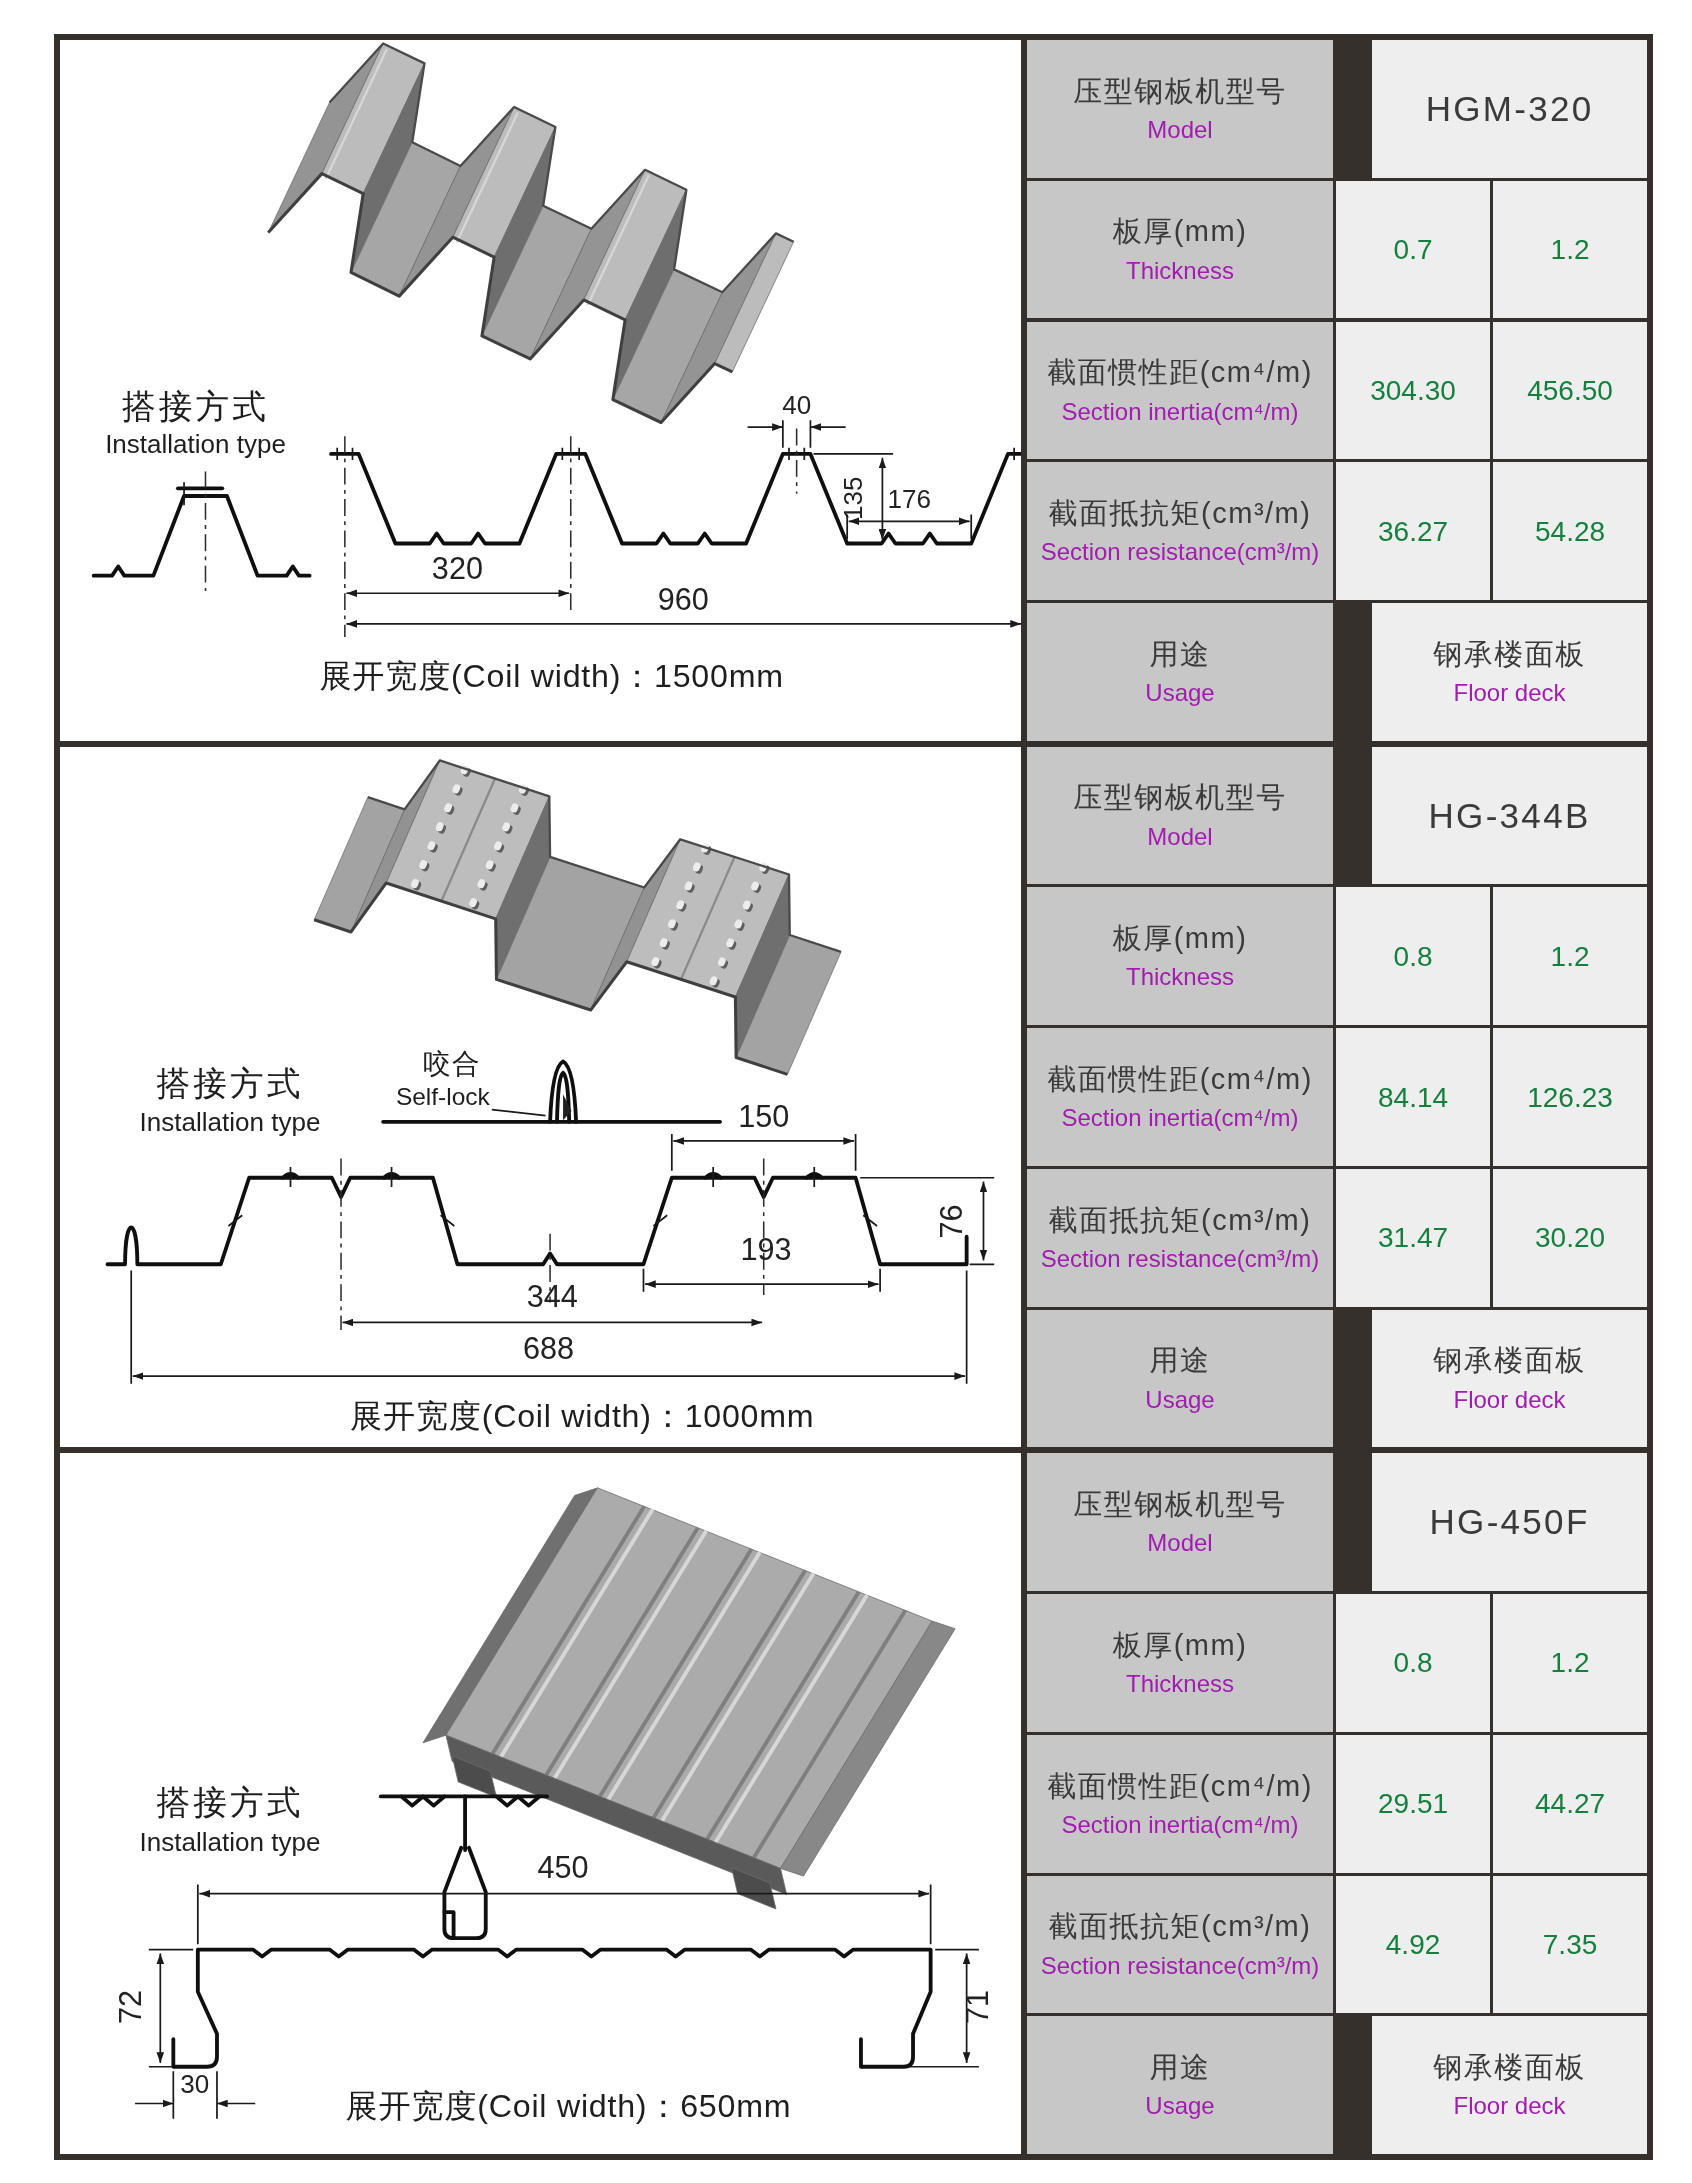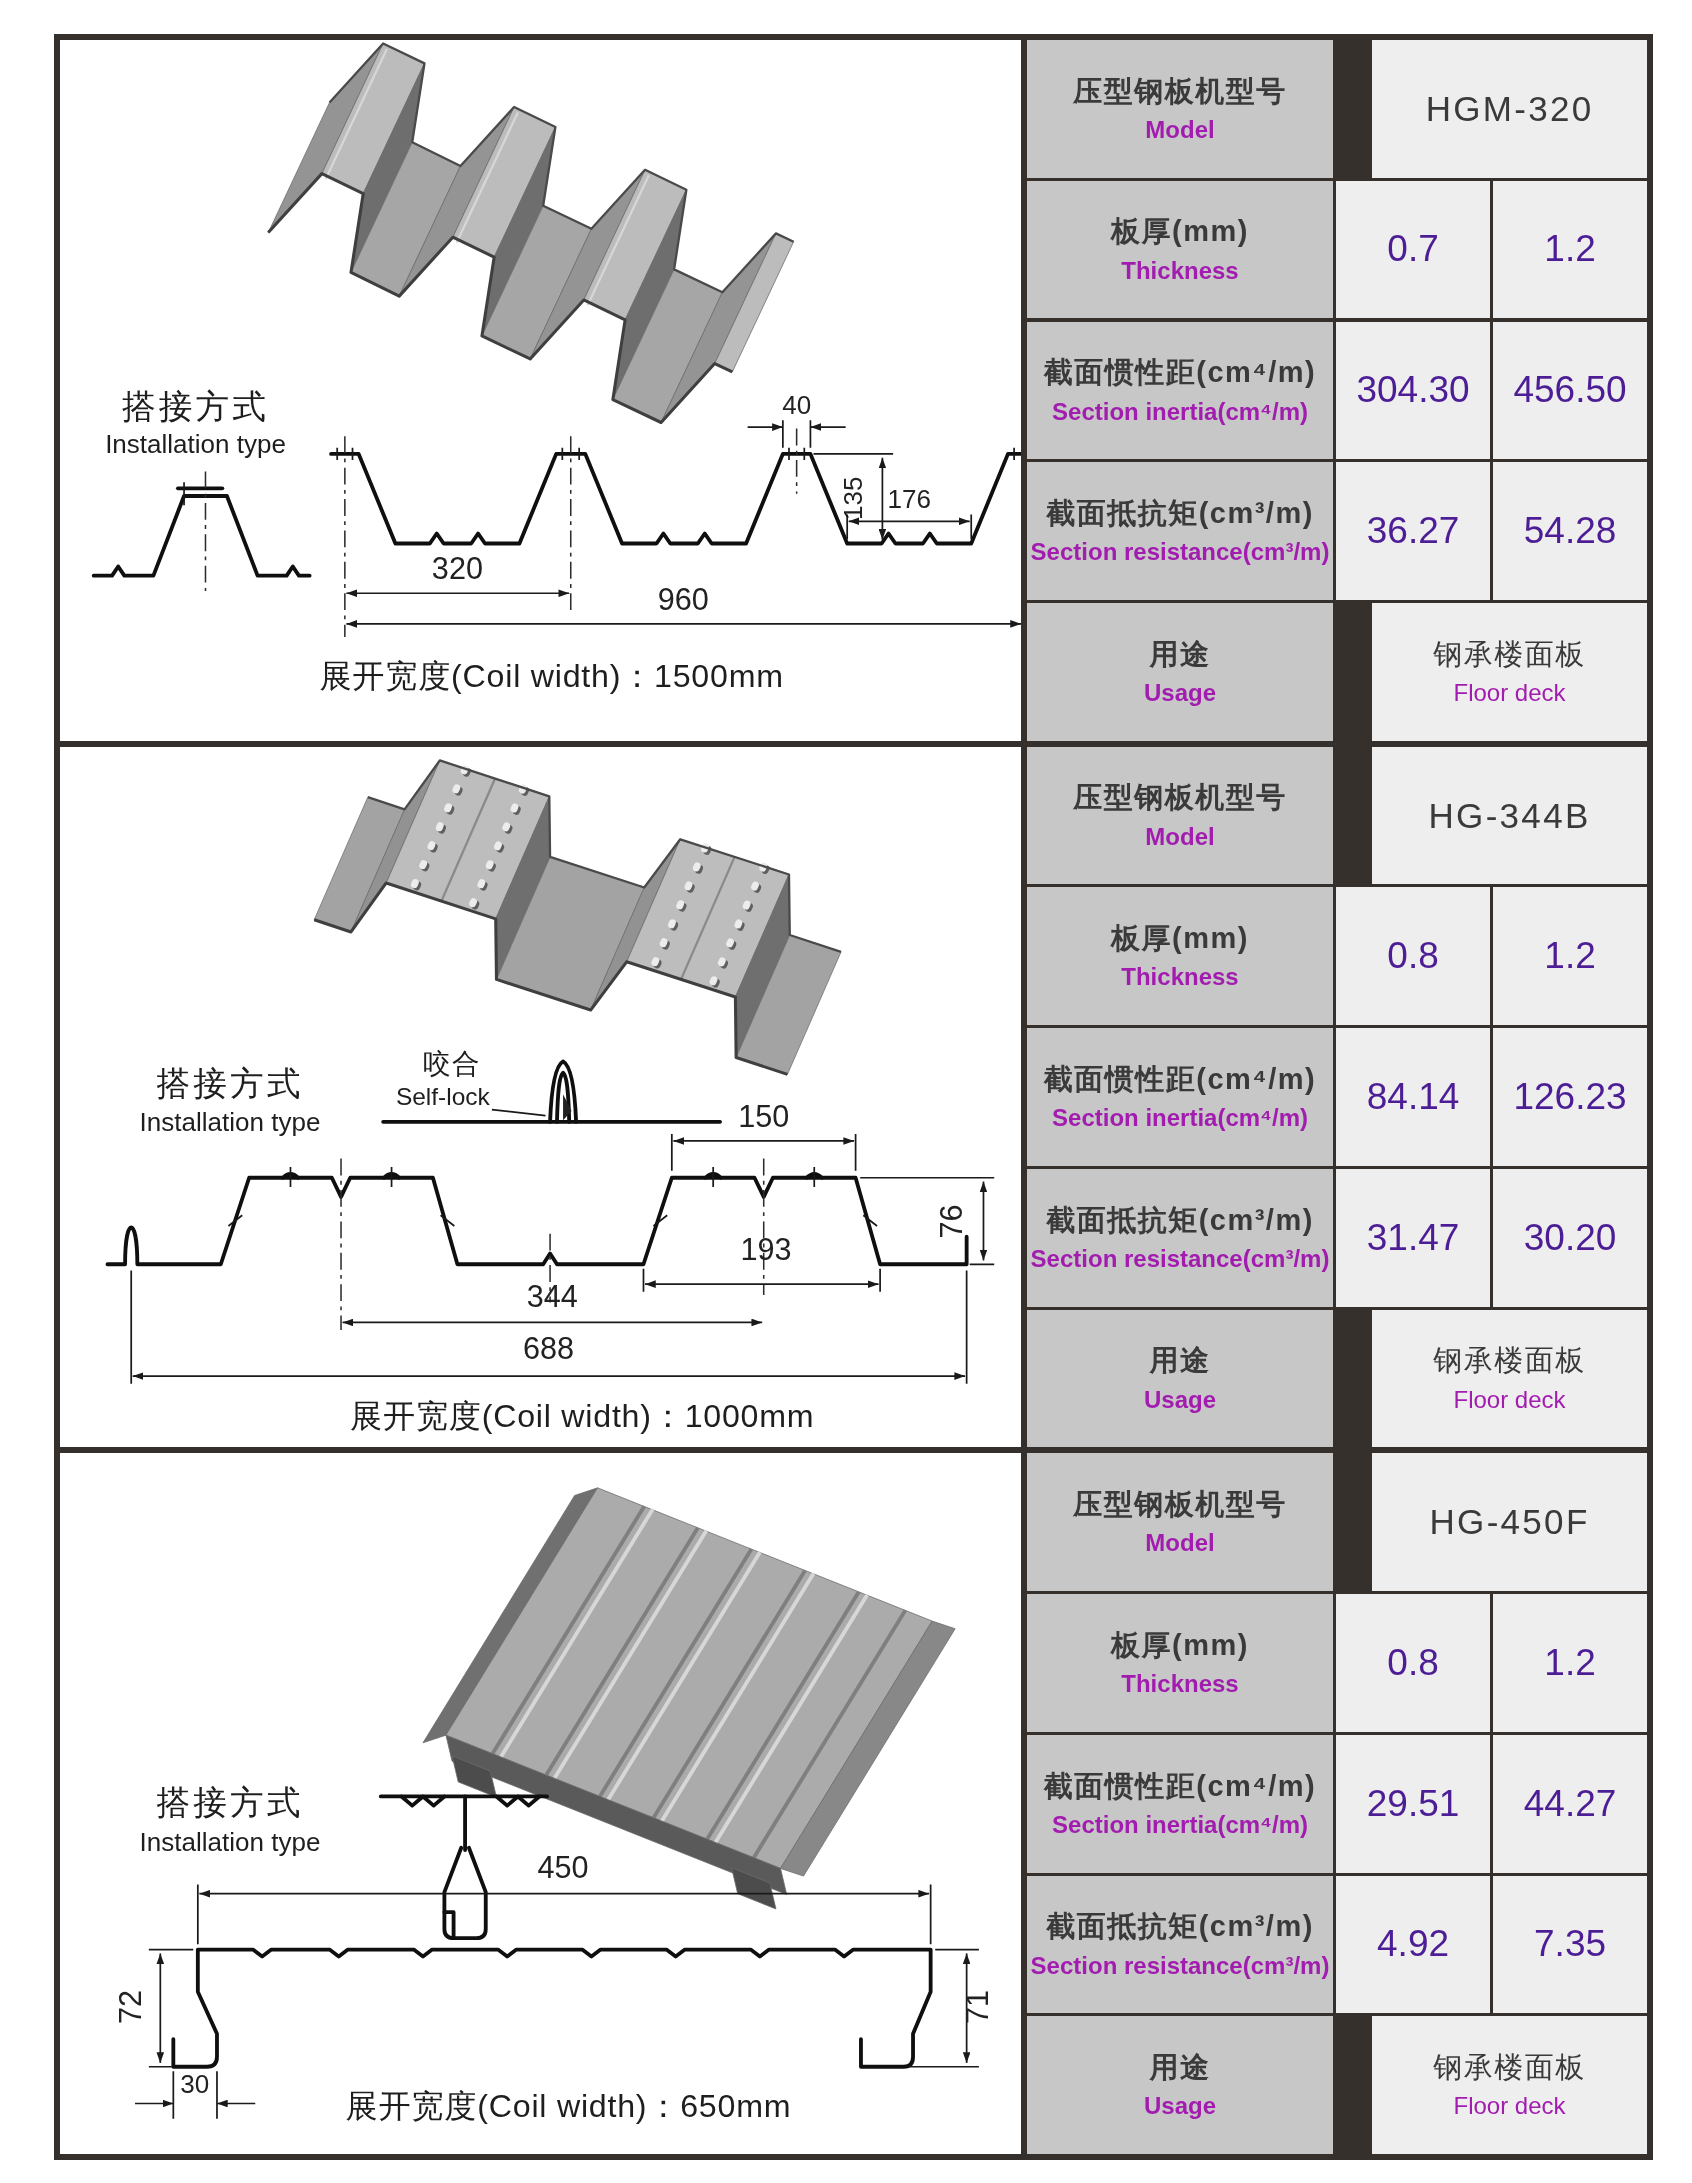--- a/index.html
+++ b/index.html
@@ -6,27 +6,27 @@
   body{width:1693px;height:2183px;position:relative;font-family:"Liberation Sans","DejaVu Sans",sans-serif;color:#333;}
   .page{position:absolute;left:54px;top:34px;width:1599px;height:2126px;box-sizing:border-box;
         border:6.1px solid #35302c;display:flex;flex-direction:column;background:#fff;}
   .section{flex:1 1 0;display:flex;min-height:0;border-bottom:6.1px solid #35302c;}
   .section:last-child{border-bottom:none;}
   .diagrams{width:961px;flex:0 0 961px;position:relative;background:#ffffff;border-radius:19px;}
   .diagrams svg{position:absolute;left:0;top:0;width:100%;height:100%;}
   .spec{flex:1 1 auto;display:grid;grid-template-columns:306px 1fr 1fr;grid-template-rows:repeat(5,1fr);
         gap:3.1px;background:#35302c;border-left:6.1px solid #35302c;}
   .cell{display:flex;flex-direction:column;align-items:center;justify-content:center;text-align:center;line-height:1.25;}
-  .cell.h{background:#c7c7c7;font-weight:bold;}
+  .cell.h{background:#c7c7c7;}
   .cell.v{background:#eeeeee;}
   .span2{grid-column:2/4;margin-left:36px;}
   .cn{font-size:29px;color:#3a3a3a;letter-spacing:1.5px;}
   .en{font-size:24px;color:#a21caf;margin-top:6.1px;}
   .val{font-size:35px;color:#3a3a3a;letter-spacing:2.3px;}
-  .num{font-size:37px;color:#4c1d95;}
+  .num{font-size:28px;color:#15803d;}
   
   .prof{fill:none;stroke:#0f0f0f;stroke-width:5;stroke-linejoin:round;stroke-linecap:round;}
   .thin{fill:none;stroke:#1a1a1a;stroke-width:2.25;}
   .cl{fill:none;stroke:#2b2b2b;stroke-width:2;stroke-dasharray:22 7 5 7;}
   .dim{font-size:34px;fill:#222;}
   .dim-lg{font-size:40px;fill:#222;}
   .coil{font-size:42px;fill:#1e1e1e;letter-spacing:1px;}
   .install-cn{font-size:44px;fill:#1e1e1e;letter-spacing:4px;}
   .install-en{font-size:34px;fill:#1e1e1e;}
   .sl-cn{font-size:36px;fill:#1e1e1e;letter-spacing:2px;}

